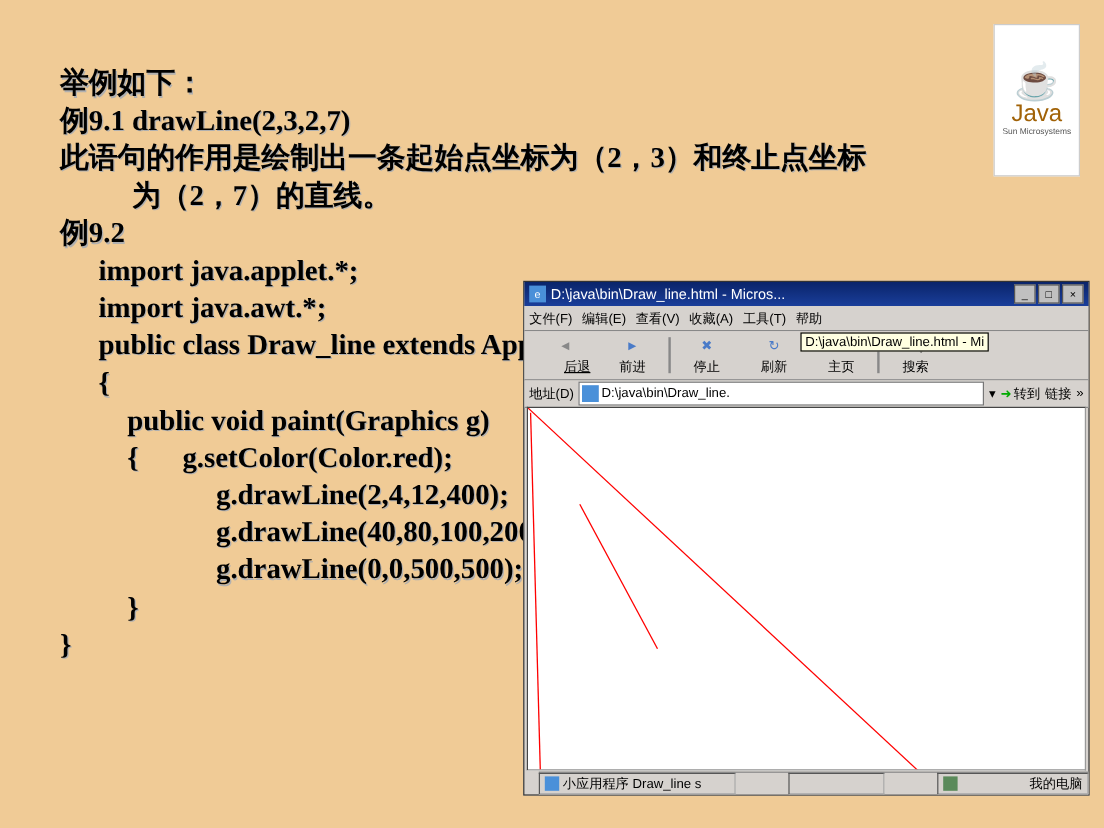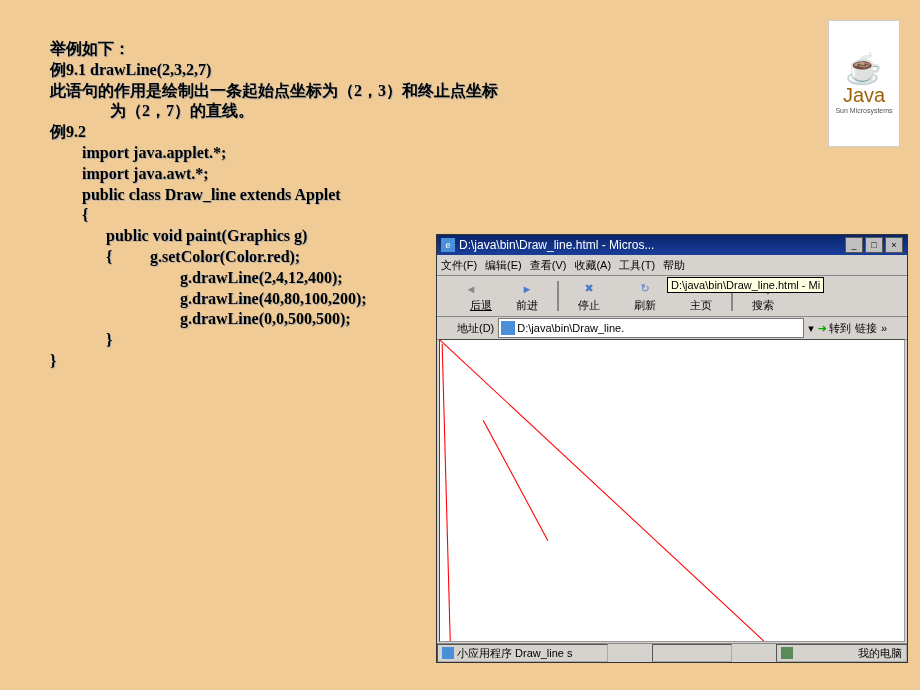--- a/index.html
+++ b/index.html
@@ -5,22 +5,22 @@
   html,body{
     margin:0;padding:0;width:920px;height:690px;
     background:#f0cb96;
     font-family:"Times New Roman","SimSun",serif;
     overflow:hidden;
   }
   .slide{
     position:relative;width:920px;height:690px;
   }
   .text-block{
-    position:absolute;left:50px;top:39px;width:790px;
-    color:#000;font-size:16px;font-weight:bold;line-height:1.3;
+    position:absolute;left:50px;top:55px;width:790px;
+    color:#000;font-size:24px;font-weight:bold;line-height:1.3;
     text-shadow:1px 1px 0 #b0b0b0;
   }
   .text-block p{margin:0;}
   .ind1{padding-left:0;}
   .ind2{padding-left:60px;}
   .ind3{padding-left:32px;}
   .ind4{padding-left:56px;}
   .ind5{padding-left:56px;}
   .ind6{padding-left:130px;}
   .logo{
@@ -52,33 +52,33 @@
   .ie .tip{
     position:absolute;top:42px;left:210px;background:#ffffe1;border:1px solid #000;
     padding:1px 3px;font-size:11px;z-index:5;white-space:nowrap;margin-left:20px;
   }
   .ie .toolbar{height:40px;background:#d6d2ce;display:flex;align-items:center;border-bottom:1px solid #888;padding:0 6px;gap:0;}
   .ie .tbtn{width:56px;height:40px;display:flex;flex-direction:column;align-items:center;justify-content:center;font-size:11px;}
   .ie .tbtn .tico{width:20px;height:18px;display:flex;align-items:center;justify-content:center;color:#4a7bc8;}
   .ie .tbtn.back .tico{color:#888;}
   .ie .tbtn.back .lbl{text-decoration:underline;margin-left:20px;}
   .ie .sep{width:2px;height:30px;background:#888;margin:0 2px;}
-  .ie .addrbar{height:22px;background:#d6d2ce;display:flex;align-items:center;border-bottom:1px solid #888;padding:0 20px;gap:4px;font-size:11px;}
+  .ie .addrbar{height:22px;background:#d6d2ce;display:flex;align-items:center;border-bottom:1px solid #888;padding:0 4px;gap:4px;font-size:11px;}
   .ie .addr-input{flex:1;height:18px;background:#fff;border:1px solid #777;display:flex;align-items:center;padding:0 2px;}
   .ie .addr-input .eico{width:14px;height:14px;background:#4a90d9;margin-right:2px;}
   .ie .addr-input .etxt{white-space:nowrap;overflow:hidden;}
   .ie .addrbar .go{display:flex;align-items:center;gap:2px;}
   .ie .addrbar .go .gico{color:#0a0;}
   .ie .viewport{
     position:absolute;left:2px;right:2px;top:104px;bottom:20px;
     background:#fff;border:1px inset #999;
   }
   .ie .viewport svg{width:100%;height:100%;}
   .ie .status{
-    position:absolute;left:0;right:0;bottom:0;height:18px;background:#d6d2ce;
+    position:absolute;left:12px;right:0;bottom:0;height:18px;background:#d6d2ce;
     border-top:1px solid #888;display:flex;align-items:center;font-size:11px;gap:44px;
   }
   .ie .status .pane{border:1px inset #aaa;height:16px;display:flex;align-items:center;padding:0 4px;white-space:nowrap;overflow:hidden;}
   .ie .status .pane.p1{flex:1.2;}
   .ie .status .pane.p2{width:70px;}
   .ie .status .pane.p3{flex:0.9;justify-content:space-between;}
   .ie .status .pico{width:12px;height:12px;margin-right:3px;display:inline-block;background:#4a90d9;}
   .ie .status .pico.pc{background:#5a8a5a;}
   .brace{display:inline-block;width:40px;}
 </style>

